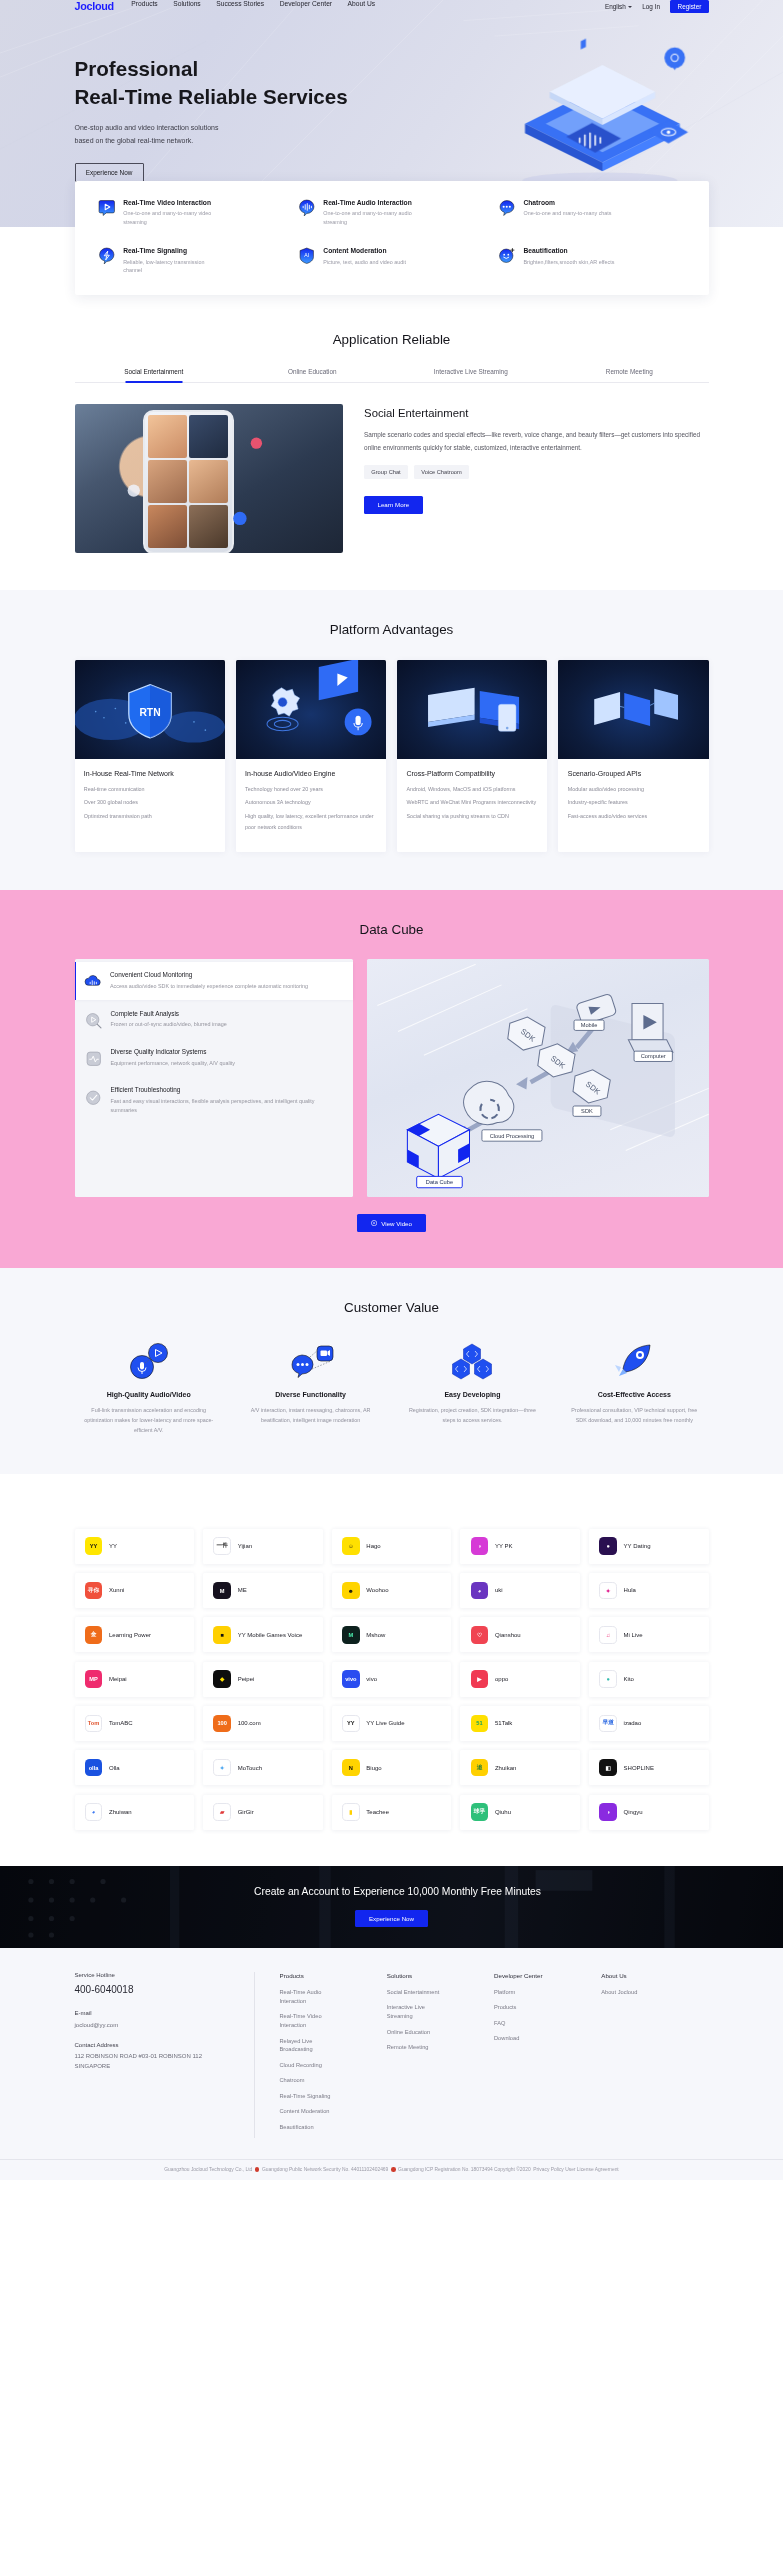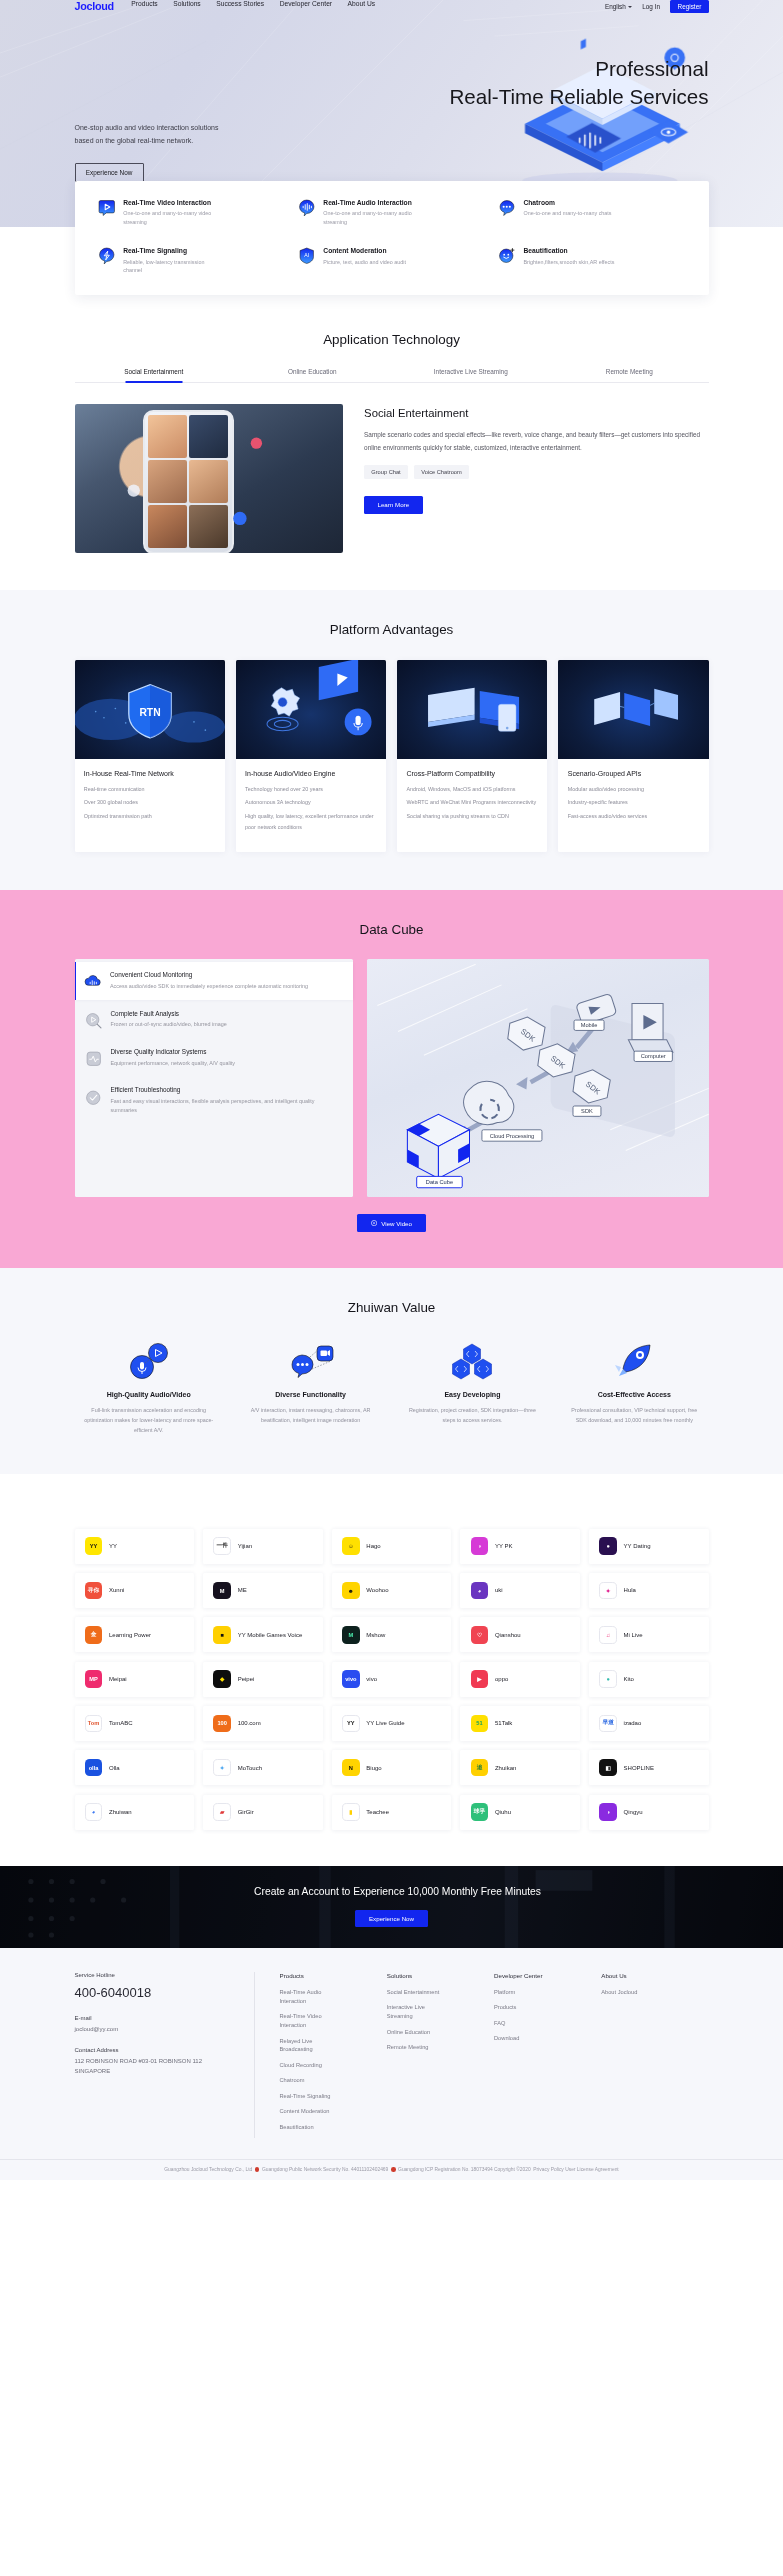--- a/index.html
+++ b/index.html
@@ -36,21 +36,21 @@
   }
   .nav-right { margin-left: auto; display: flex; align-items: center; gap: 10.3px; }
   .lang { font-size: 6.4px; color: #1f1f28; display: flex; align-items: center; gap: 2.1px; }
   .caret { width:0;height:0;border-left:2.1px solid transparent;border-right:2.1px solid transparent;border-top:2.6px solid #3a3a46; }
   .login { font-size: 6.4px; color: #1f1f28; text-decoration: none; }
   .register {
     background: #1226ef; color:#fff; font-size: 6.4px;
     padding: 3.1px 7.2px; border-radius: 1.5px; text-decoration: none;
   }
   .hero-body { position: relative; z-index: 4; width: 634px; margin: 0 auto; padding-top: 28px; }
-  .hero-title { font-size: 20.6px; line-height: 1.38; font-weight: 400; color: #17171c; text-align: right; }
+  .hero-title { font-size: 20.6px; line-height: 1.38; font-weight: 700; color: #17171c; }
   .hero-sub { margin-top: 10.3px; font-size: 7px; line-height: 1.85; color: #3b3b46; }
   .hero-btn {
     margin-top: 15.5px; display:inline-block;
     border: 0.5px solid #4a4a58; background: transparent;
     padding: 4.6px 10.3px; font-size: 6.4px; color:#17171c; cursor:pointer;
     border-radius: 1px; font-family: inherit;
   }
   .hero-art { position:absolute; right: 67px; top: 36px; width: 222px; height: 155px; z-index: 3; }
 
   
@@ -167,21 +167,21 @@
   .cta-h { position:relative; z-index:2; color:#fff; font-size: 10.3px; font-weight:400;margin-left:12px; }
   .cta-btn { position:relative; z-index:2; background:#1226ef; color:#fff; font-size: 6.2px;
     padding: 5.2px 14.4px; border:none; border-radius:1.5px; cursor:pointer; font-family: inherit; }
 
   
   .footer { background:#f6f7fb; padding: 24px 0 0; }
   .foot-row { display:flex; gap: 0; }
   .foot-contact { flex: 0 0 180px; padding-right: 20.6px; border-right: 0.5px solid #e2e3ea; }
   .f-label { font-size: 6px; color:#3d3d48; margin-bottom: 4.6px; }
   .f-value { font-size: 6px; color:#6e6e7a; margin-bottom: 11.3px; line-height:1.65; }
-  .f-value.big { font-size: 13px; color:#2a2a34; }
+  .f-value.big { font-size: 10px; color:#2a2a34; }
   .foot-cols { flex:1; display:grid; grid-template-columns: repeat(4,1fr); padding-left: 25px; }
   .fc-h { font-size: 6.2px; color:#2d2d38; margin-bottom: 9.3px; }
   .fc-i { font-size: 5.7px; color:#7b7b87; margin-bottom: 6.7px; line-height:1.55; max-width: 62px; cursor:pointer; }
   .foot-bar { margin-top: 20.6px; border-top: 0.5px solid #e4e5ec; padding: 6.7px 0 8.2px; }
   .foot-bar-in { width: 634px; margin: 0 auto; text-align:center; font-size: 4.9px; color:#9a9aa6; display:flex; justify-content:center; gap: 2.6px; align-items:center; flex-wrap:wrap;}
   .badge-dot { width:4.6px;height:4.6px;border-radius:50%;background:#cf3c2d;display:inline-block; }
 </style>
 </head>
 <body>
 
@@ -357,21 +357,21 @@
         </g>
     </svg>
     <div>
       <div class="feat-t">Beautification</div>
       <div class="feat-d">Brighten,filters,smooth skin,AR effects</div>
     </div>
   </div>
 </div>
 
 <div class="sec-scen">
-  <h2 class="section-title">Application Technology</h2>
+  <h2 class="section-title">Application Reliable</h2>
   <div class="tabs">
     <div class="tab active">Social Entertainment</div>
     <div class="tab">Online Education</div>
     <div class="tab">Interactive Live Streaming</div>
     <div class="tab">Remote Meeting</div>
   </div>
   <div class="scen-body">
     <div class="scen-img">
       <div class="phone">
         <div class="ph-grid">
@@ -649,21 +649,21 @@
           <path d="M4.8 3.8 L8.2 6 L4.8 8.2 Z" fill="#fff"></path>
         </svg>
         <span>View Video</span>
       </button>
     </div>
   </div>
 </div>
 
 <div class="sec-value">
   <div class="wrap">
-    <h2 class="section-title">Zhuiwan Value</h2>
+    <h2 class="section-title">Customer Value</h2>
     <div class="val-grid">
 
       <div class="val-cell">
         <svg class="val-ico" viewBox="0 0 120 80">
           <circle cx="78" cy="24" r="19" fill="#1f4ff0" stroke="#111" stroke-width="1.2"></circle>
           <path d="M73 17 L86 24 L73 31 Z" fill="none" stroke="#fff" stroke-width="2" stroke-linejoin="round"></path>
           <circle cx="46" cy="52" r="23" fill="#1f4ff0" stroke="#111" stroke-width="1.2"></circle>
           <path d="M46 42 a4 4 0 0 1 4 4 v7 a4 4 0 0 1 -8 0 v-7 a4 4 0 0 1 4 -4z" fill="#fff"></path>
           <path d="M38 53 a8 8 0 0 0 16 0" fill="none" stroke="#fff" stroke-width="2"></path>
           <path d="M46 61 v5" stroke="#fff" stroke-width="2"></path>

